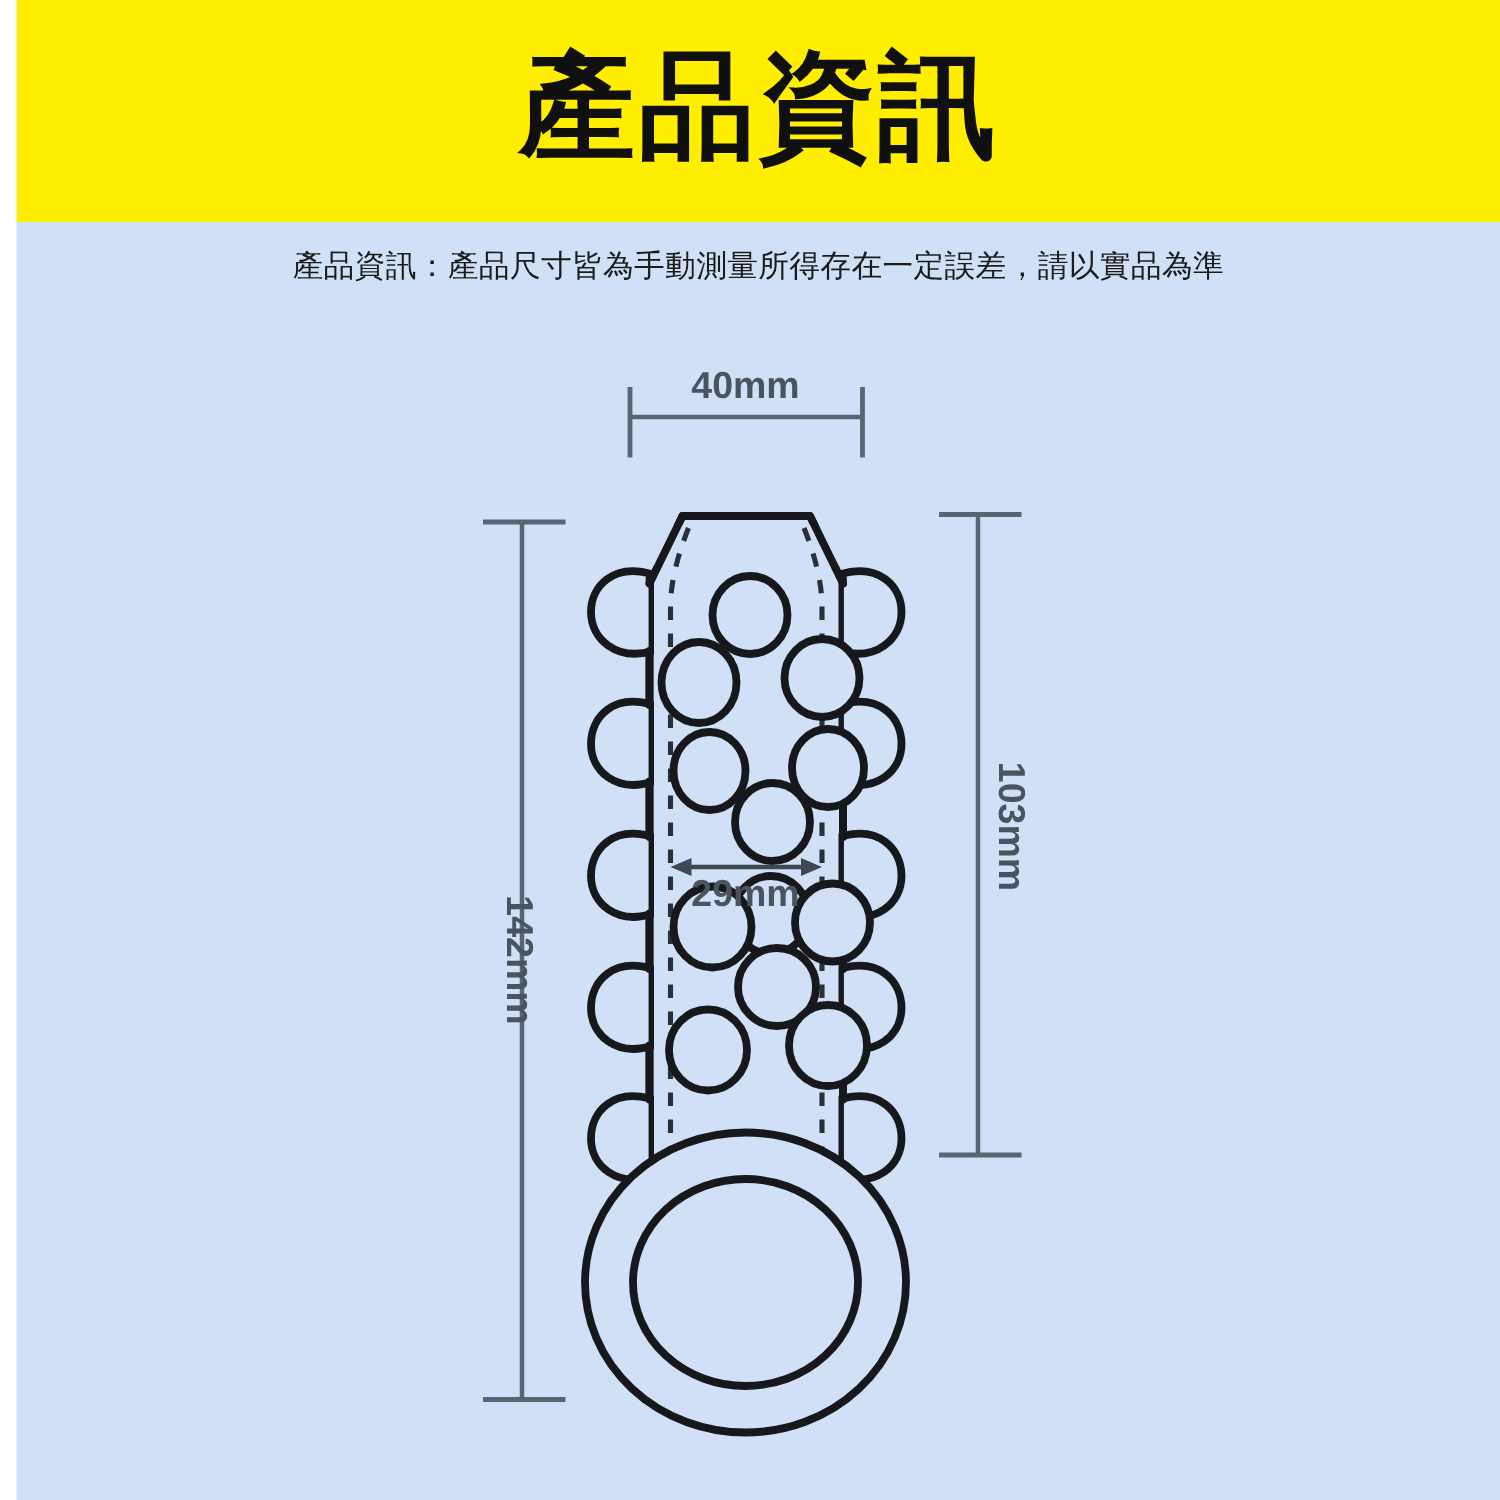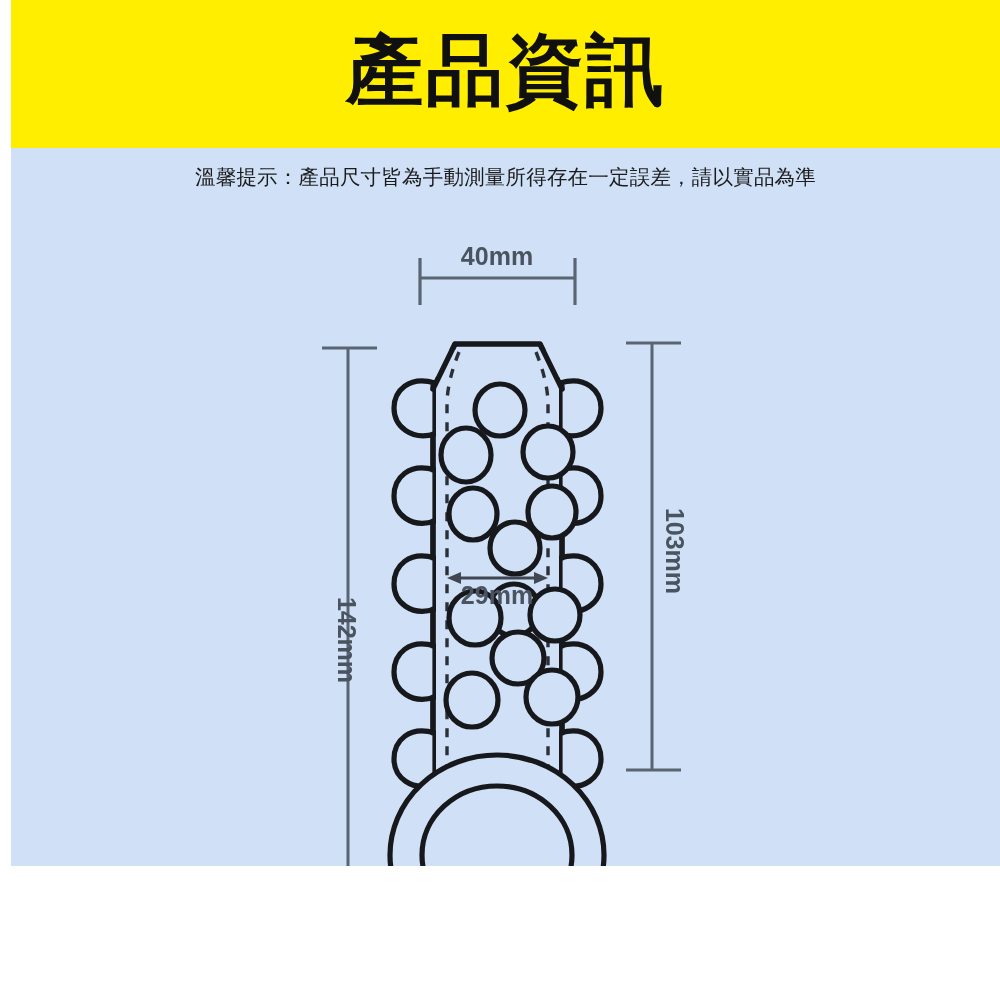--- a/index.html
+++ b/index.html
@@ -9,21 +9,21 @@
   body {
     width: 1000px;
     height: 1000px;
     background: #ffffff;
     font-family: "Liberation Sans", sans-serif;
     overflow: hidden;
   }
   #page {
     position: relative;
     width: 1000px;
-    height: 866px;
+    height: 1000px;
     background: #ffffff;
     overflow: hidden;
   }
   
   #content {
     position: absolute;
     left: 11px;
     top: 0;
     width: 989px;
     height: 1000px;
@@ -123,21 +123,21 @@
 </head>
 <body>
 
 <div id="page">
   <div id="content">
 
     <div id="banner">
       <div id="banner-title">產品資訊</div>
     </div>
 
-    <div id="notice">溫馨提示：產品尺寸皆為手動測量所得存在一定誤差，請以實品為準</div>
+    <div id="notice">產品資訊：產品尺寸皆為手動測量所得存在一定誤差，請以實品為準</div>
 
     <div id="diagram-wrap">
       <svg id="diagram" viewBox="0 0 989 1000">
 
         <g>
           <line class="dim-line" x1="409" y1="278" x2="564" y2="278"></line>
           <line class="dim-tick" x1="409" y1="258" x2="409" y2="305"></line>
           <line class="dim-tick" x1="564" y1="258" x2="564" y2="305"></line>
           <text class="dim-text" x="486" y="265" text-anchor="middle">40mm</text>
         </g>

